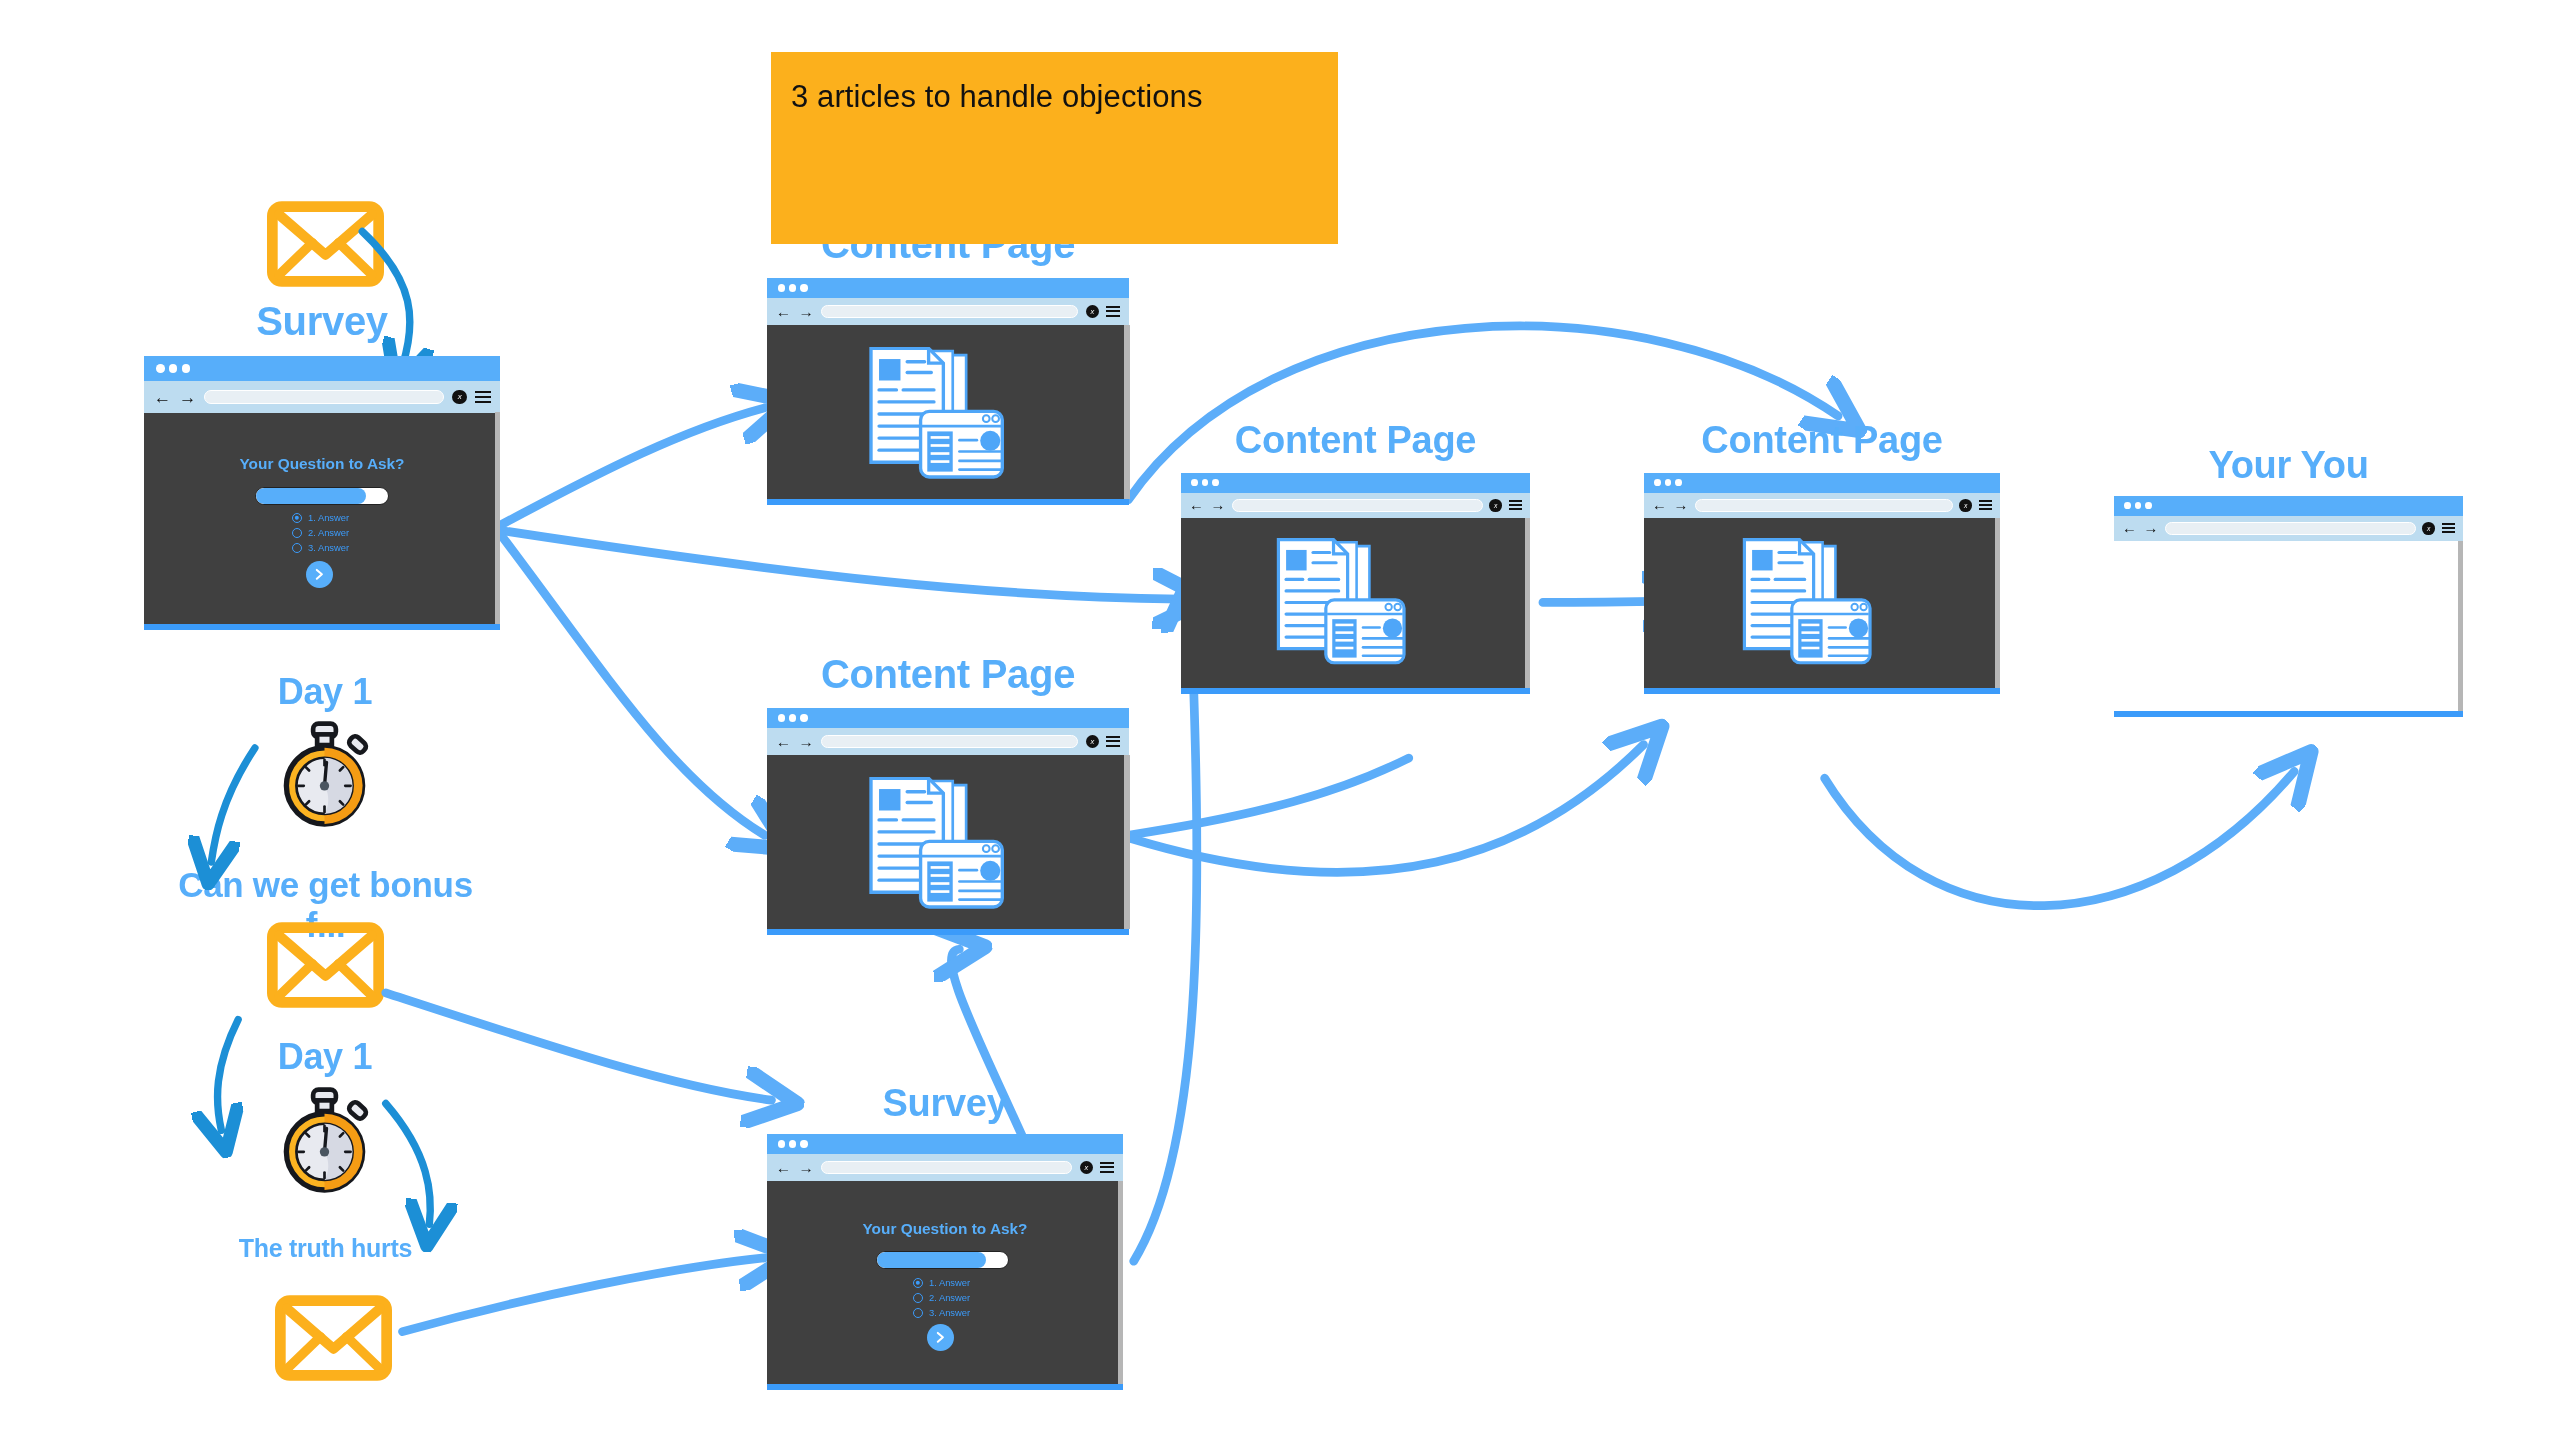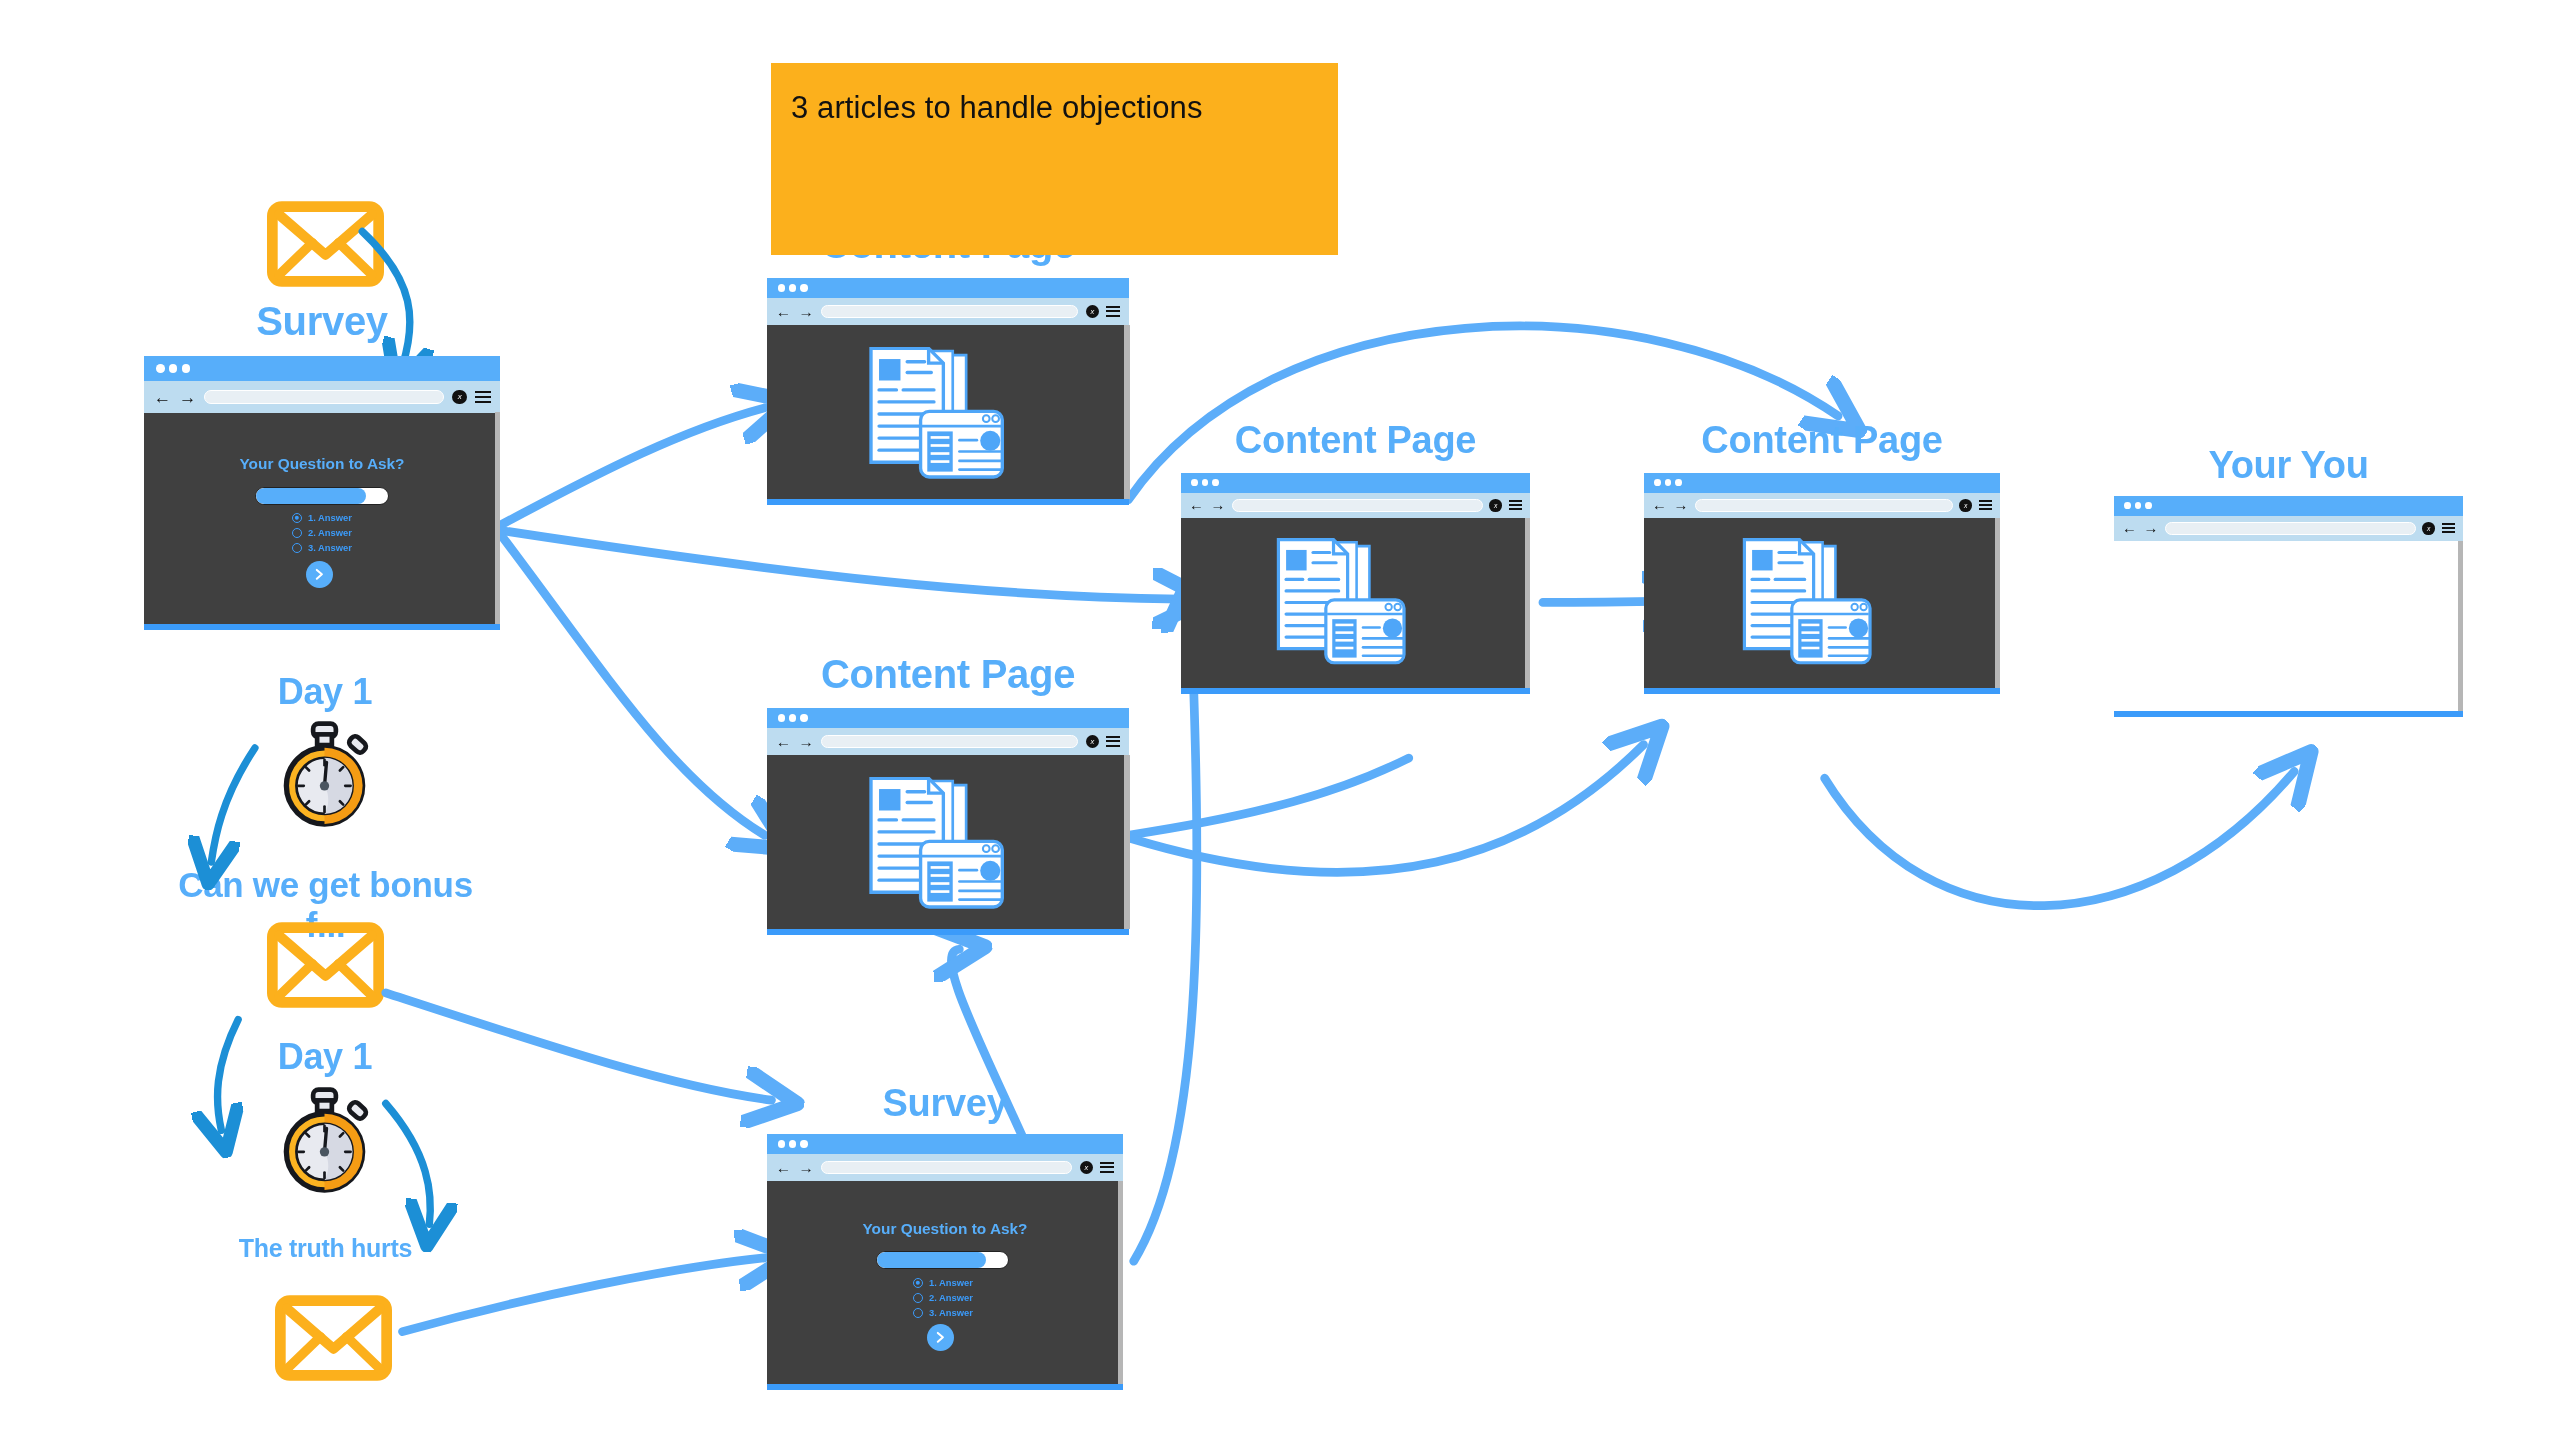--- a/index.html
+++ b/index.html
@@ -33,21 +33,21 @@
   .body{background:#404040;position:relative;overflow:hidden;}
   .vscroll{position:absolute;right:0;top:0;bottom:0;background:#B6B6B6;}
   .baseline{position:absolute;left:0;background:#3B9BFA;}
   .shadowline{position:absolute;background:#B6B6B6;}
 
   
   .q{position:absolute;left:0;right:0;text-align:center;color:#57AEFA;font-weight:bold;}
   .pillwrap{position:absolute;border:1.3px solid #222;border-radius:670px;background:#fff;overflow:hidden;}
   .pillfill{height:100%;background:#57AEFA;border-radius:670px;}
   .answers{position:absolute;display:flex;flex-direction:column;}
-  .ans{display:flex;align-items:center;color:#3B9BFA;font-weight:bold;}
+  .ans{display:flex;align-items:center;color:#3B9BFA;font-weight:normal;}
   .radio{border:1.3px solid #3B9BFA;border-radius:50%;display:inline-block;position:relative;}
   .radio.on::after{content:"";position:absolute;left:50%;top:50%;transform:translate(-50%,-50%);
         background:#3B9BFA;border-radius:50%;width:55%;height:55%;}
   .nextbtn{position:absolute;border-radius:50%;background:#57AEFA;
         display:flex;align-items:center;justify-content:center;}
 
   .cicon{position:absolute;}
   .tyt{position:absolute;left:0;right:0;text-align:center;color:#57AEFA;font-weight:bold;}
 
   
@@ -99,21 +99,21 @@
 
     <path d="M575,1645 C640,1720 645,1780 640,1825" fill="none" stroke="#1C8FD6" stroke-width="11" stroke-linecap="round" marker-end="url(#ahd)"></path>
 
     <path d="M355,1520 C320,1590 320,1640 330,1685" fill="none" stroke="#1C8FD6" stroke-width="11" stroke-linecap="round" marker-end="url(#ahd)"></path>
 
     <path d="M575,1480 C820,1560 1000,1620 1150,1640" fill="none" stroke="#5CADF9" stroke-width="13" stroke-linecap="round" marker-end="url(#ah)"></path>
 
     <path d="M600,1985 C800,1930 1000,1890 1140,1875" fill="none" stroke="#5CADF9" stroke-width="13" stroke-linecap="round" marker-end="url(#ah)"></path>
   </svg>
 
-  <div class="callout" style="left:771px;top:52px;width:527px;height:144px;padding:24px 20px;font-size:31px;margin-top:11px;">
+  <div class="callout" style="left:771px;top:52px;width:527px;height:144px;padding:24px 20px;font-size:31px;">
     <span>3 articles to handle objections</span>
   </div>
 
 
   <svg class="env" style="left:267px;top:201px;" width="117" height="86" viewBox="0 0 175 128">
     <rect x="8" y="8" width="159" height="112" rx="14" fill="none" stroke="#FCB01C" stroke-width="16"></rect>
     <path d="M18,20 L87.5,80 L157,20" fill="none" stroke="#FCB01C" stroke-width="15" stroke-linecap="round" stroke-linejoin="round"></path>
     <path d="M18,110 L68,62 M157,110 L107,62" fill="none" stroke="#FCB01C" stroke-width="14" stroke-linecap="round"></path>
   </svg>
 

